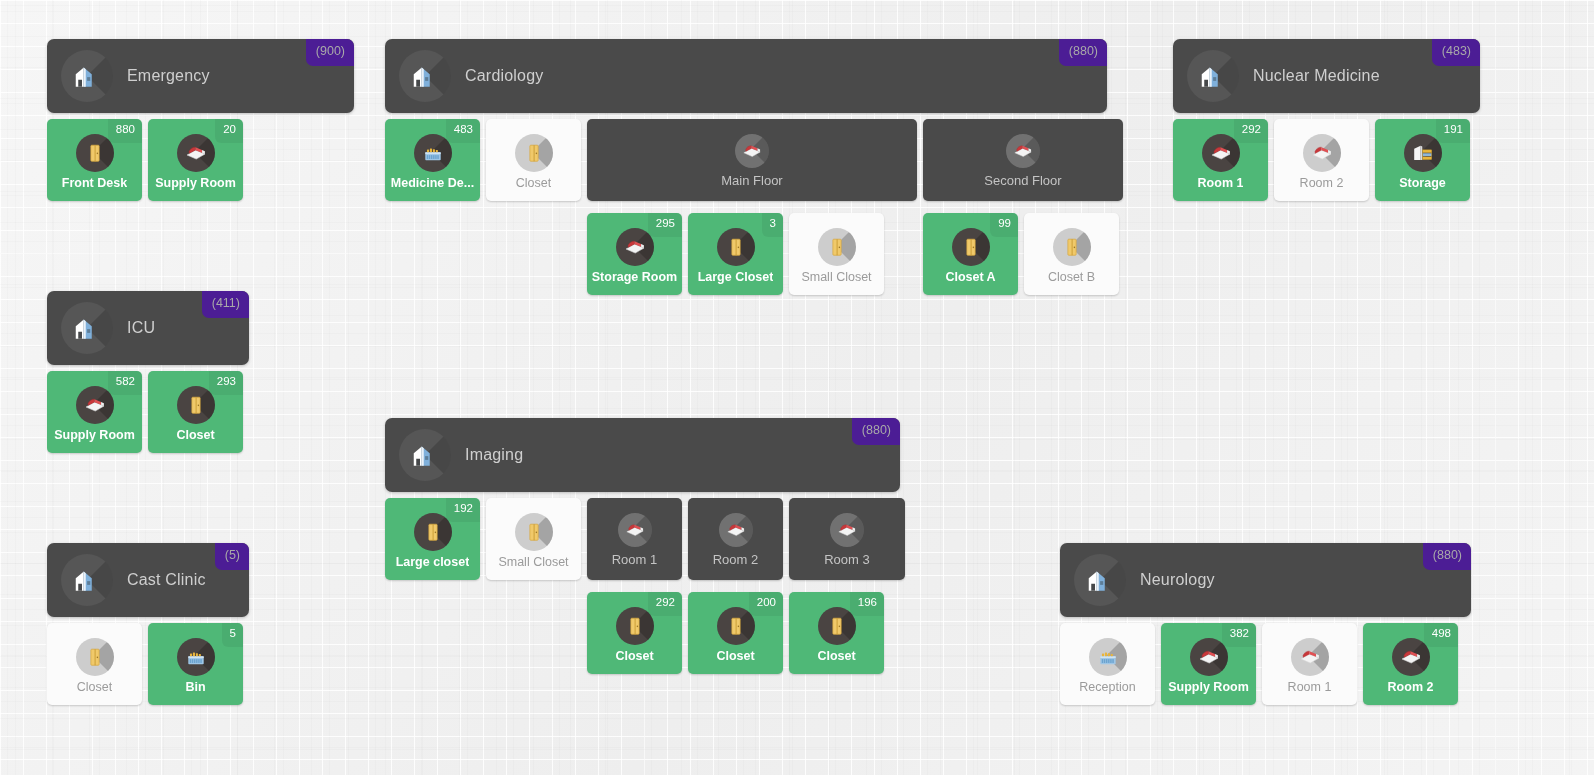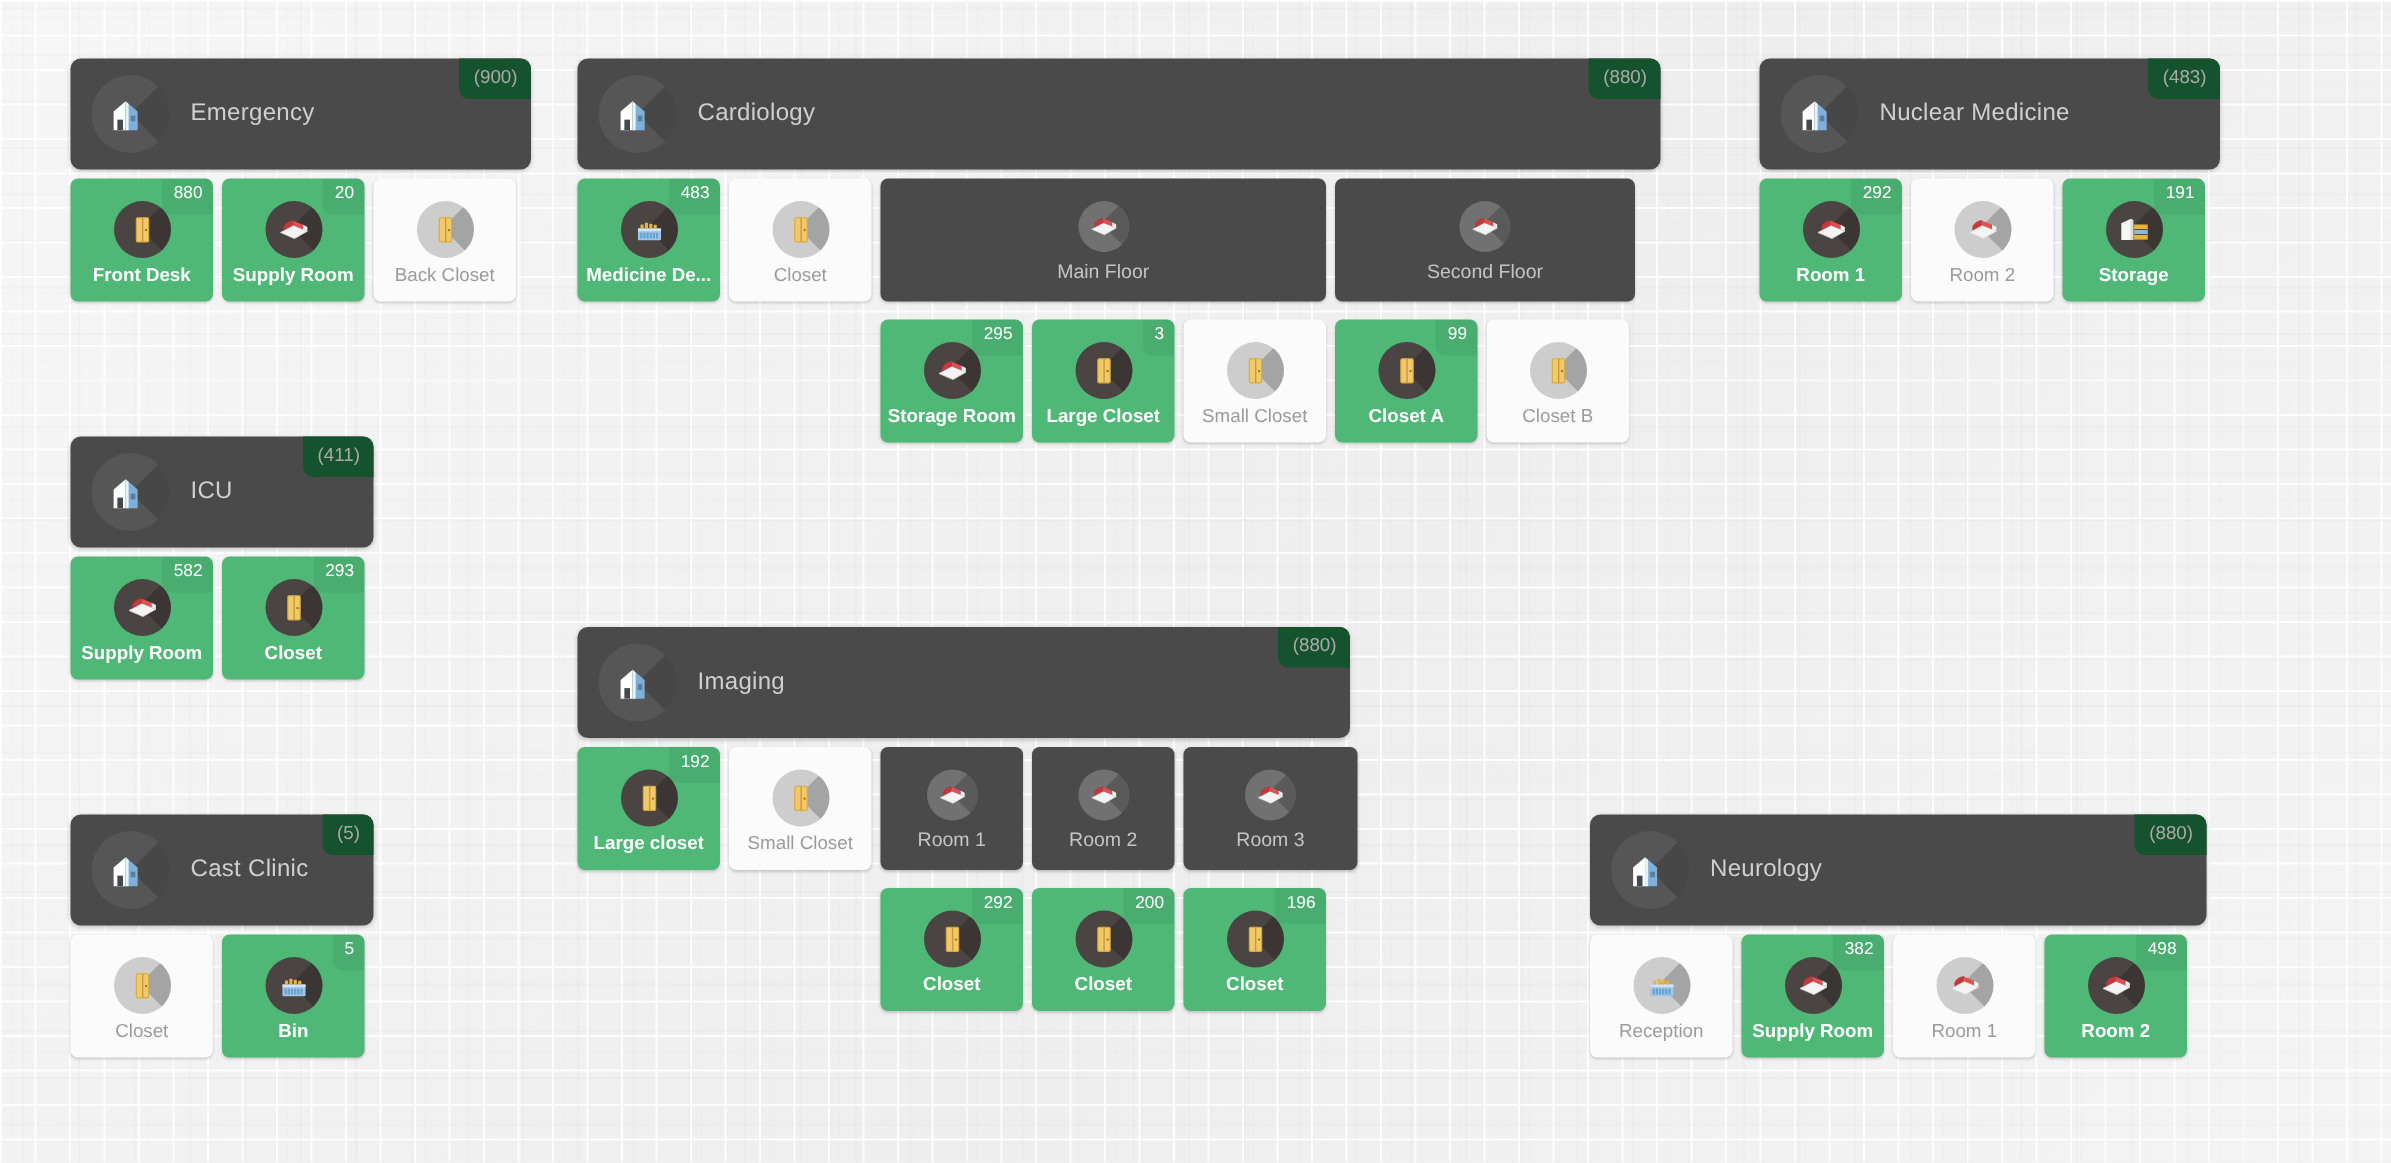--- a/index.html
+++ b/index.html
@@ -44,21 +44,21 @@
     padding-left:14px;
     box-shadow:0 1px 3px rgba(0,0,0,.22);
   }
   .dept-head .bldg{ flex:0 0 auto; margin-right:14px; }
   .dept-name{
     color:#cfcfcf; font-size:16px; font-weight:400; letter-spacing:.2px;
     white-space:nowrap;
   }
   .dept-count{
     position:absolute; top:0; right:0;
-    background:#14532d;
+    background:#4c1d95;
     color:#a9a9a9; font-size:12.5px;
     padding:6px 9px 8px 10px;
     border-radius:0 7px 0 7px;
     line-height:1;
   }
 
   
   .row{ display:flex; gap:6px; margin-top:6px; align-items:flex-start; }
   .col{ display:flex; flex-direction:column; gap:6px; }
 
@@ -176,33 +176,20 @@
                 <path d="M2.2 14.2 L11.6 9.1 L21.8 13.2 L12.3 18.6 Z" fill="none" stroke="#d7d7d7" stroke-width=".6"></path>
                 <path d="M4.6 12.6 L11.4 8.9 L11.4 5.6 C8.3 5.6 5.4 7.4 4.6 10.2 Z" fill="#c8373a"></path>
                 <path d="M11.4 5.6 L11.4 8.9 L18.6 11.8 L18.6 8.6 Z" fill="#e05053"></path>
                 <path d="M18.6 8.6 L18.6 11.8 L21.7 13.1 L21.7 10.1 Z" fill="#efefef"></path>
                 <path d="M11.4 5.6 C8.3 5.6 5.4 7.4 4.6 10.2 L4.6 12.6" fill="none" stroke="#a82d30" stroke-width=".5"></path>
               </svg>
             </span>
           </span>
           <div class="room-label">Supply Room</div>
           <div class="room-count">20</div>
-        </div>
-        <div class="room off">
-          <span class="ico">
-            <span class="circ gray shadow" style="width: 38px; height: 38px;">
-              <svg class="glyph" width="22" height="22" viewBox="0 0 24 24">
-                <rect x="7.5" y="3.5" width="9" height="17.5" rx="1" fill="#f0c96a"></rect>
-                <rect x="7.5" y="3.5" width="9" height="17.5" rx="1" fill="none" stroke="#d9a93f" stroke-width=".8"></rect>
-                <rect x="11.6" y="3.5" width="1" height="17.5" fill="#c99a33"></rect>
-                <circle cx="14.6" cy="12.4" r=".85" fill="#9a7424"></circle>
-              </svg>
-            </span>
-          </span>
-          <div class="room-label">Back Closet</div>
         </div>
       </div>
     </div>
     <div class="dept" style="left: 385px; top: 39px;">
       <div class="dept-head" style="width: 722px;">
         <span class="bldg">
           <span class="bldg-circ">
             <svg class="glyph" width="30" height="30" viewBox="0 0 24 24">
               <path d="M3.0 20.6 L3.0 10.6 L9.4 5.2 L9.4 20.6 Z" fill="#ffffff"></path>
               <path d="M9.4 5.2 L15.8 10.6 L15.8 20.6 L9.4 20.6 Z" fill="#7fb0db"></path>
@@ -249,21 +236,21 @@
                 <rect x="7.5" y="3.5" width="9" height="17.5" rx="1" fill="#f0c96a"></rect>
                 <rect x="7.5" y="3.5" width="9" height="17.5" rx="1" fill="none" stroke="#d9a93f" stroke-width=".8"></rect>
                 <rect x="11.6" y="3.5" width="1" height="17.5" fill="#c99a33"></rect>
                 <circle cx="14.6" cy="12.4" r=".85" fill="#9a7424"></circle>
               </svg>
             </span>
           </span>
           <div class="room-label">Closet</div>
         </div>
         <div class="col">
-          <div class="group-head" style="width: 297px;">
+          <div class="group-head" style="width: 330px;">
             <span class="ico">
               <span class="circ light shadow" style="width: 34px; height: 34px;">
                 <svg class="glyph" width="20" height="20" viewBox="0 0 24 24">
                   <path d="M2.2 14.2 L11.6 9.1 L21.8 13.2 L12.3 18.6 Z" fill="#f4f4f4"></path>
                   <path d="M2.2 14.2 L11.6 9.1 L21.8 13.2 L12.3 18.6 Z" fill="none" stroke="#d7d7d7" stroke-width=".6"></path>
                   <path d="M4.6 12.6 L11.4 8.9 L11.4 5.6 C8.3 5.6 5.4 7.4 4.6 10.2 Z" fill="#c8373a"></path>
                   <path d="M11.4 5.6 L11.4 8.9 L18.6 11.8 L18.6 8.6 Z" fill="#e05053"></path>
                   <path d="M18.6 8.6 L18.6 11.8 L21.7 13.1 L21.7 10.1 Z" fill="#efefef"></path>
                   <path d="M11.4 5.6 C8.3 5.6 5.4 7.4 4.6 10.2 L4.6 12.6" fill="none" stroke="#a82d30" stroke-width=".5"></path>
                 </svg>

